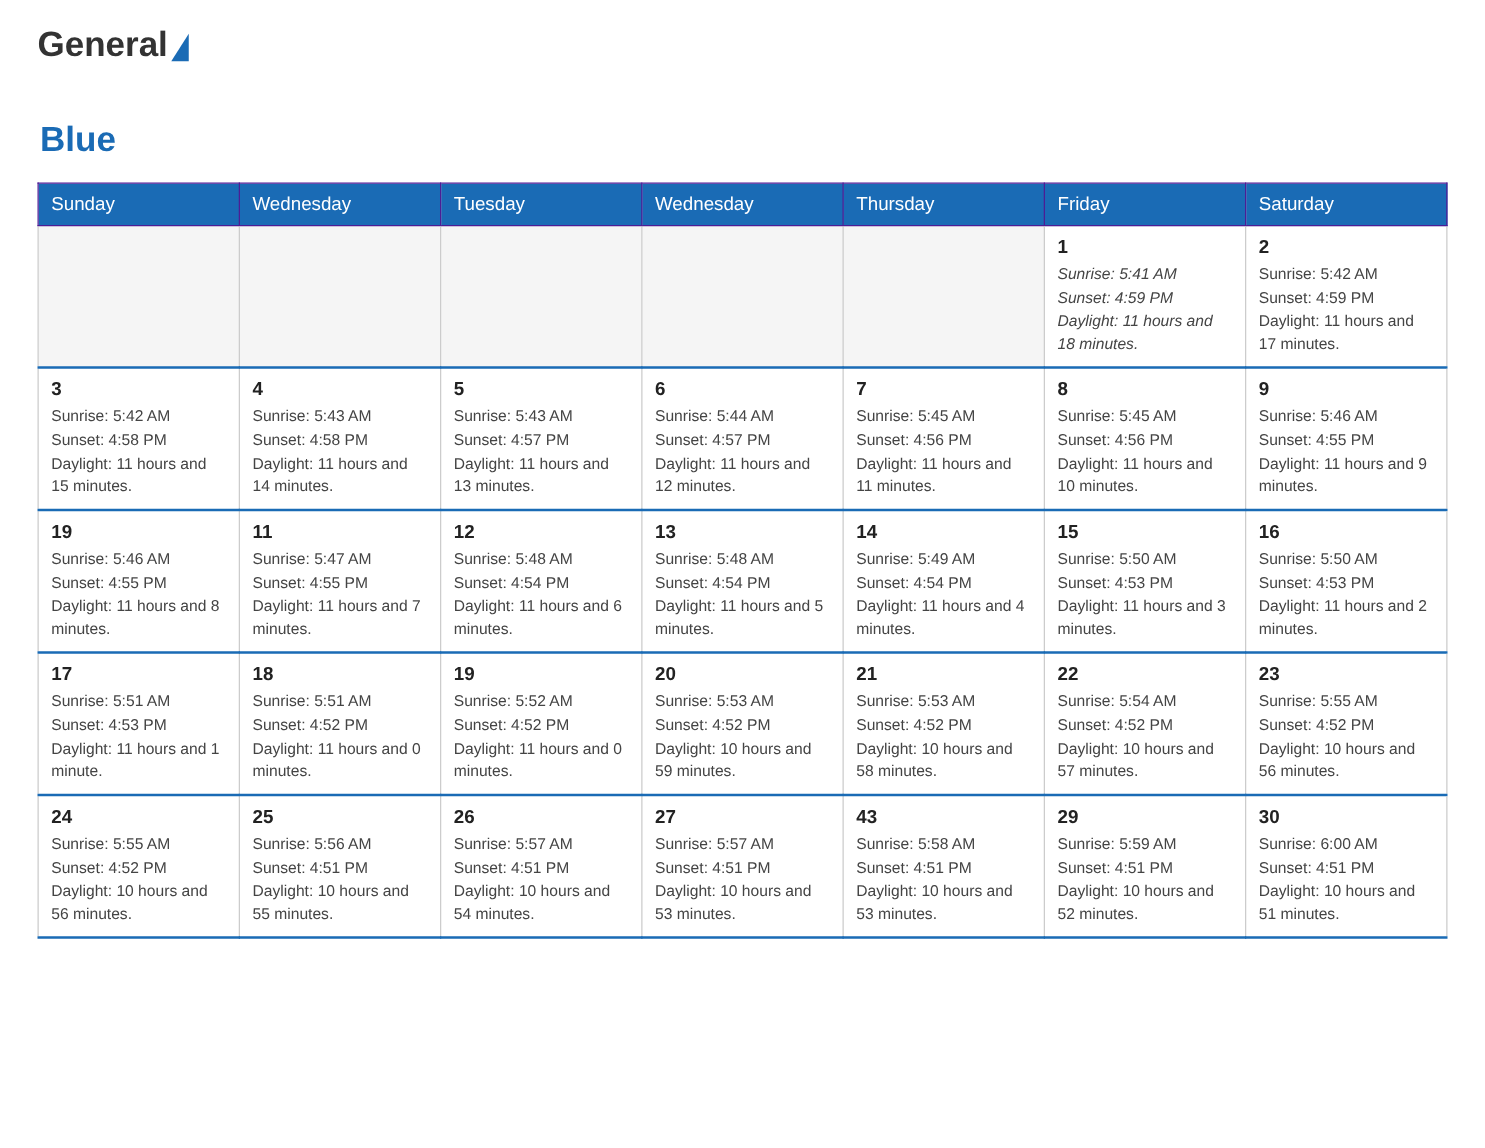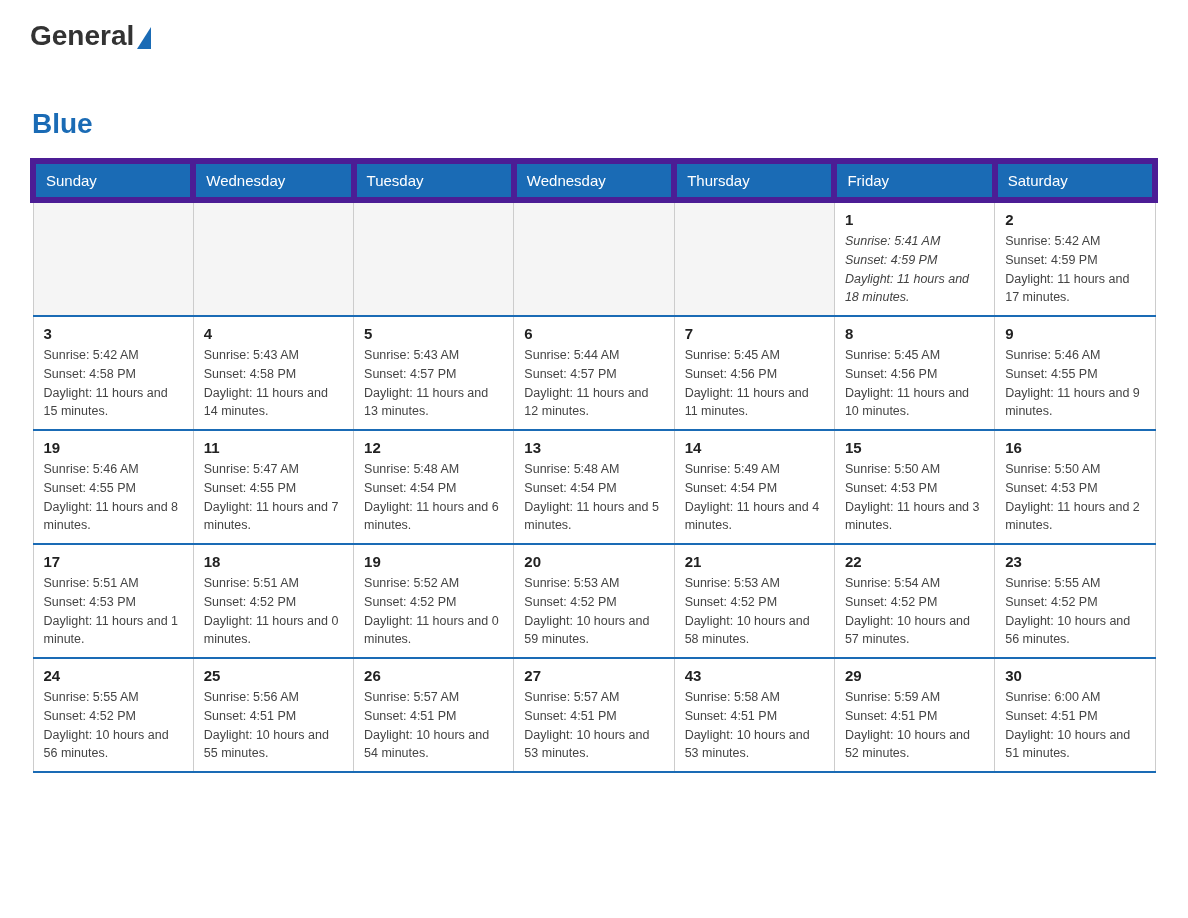--- a/index.html
+++ b/index.html
@@ -39,21 +39,20 @@
       border-right: 0px solid transparent;
       border-bottom: 22px solid #1a6bb5;
       margin-left: 3px;
       margin-top: 4px;
     }
     .logo-blue {
       font-size: 28px;
       font-weight: bold;
       color: #1a6bb5;
       margin-left: 2px;
-      margin-top: 12px;
     }
     .title-area {
       text-align: right;
     }
     .title-area h1 {
       font-size: 52px;
       font-weight: normal;
       color: #222;
       line-height: 1.1;
     }
@@ -69,21 +68,21 @@
     }
     thead tr {
       background-color: #1a6bb5;
     }
     thead th {
       color: #fff;
       font-size: 15px;
       font-weight: normal;
       padding: 8px 10px;
       text-align: left;
-      border: 6px solid #4c1d95;
+      border: 1px solid #4c1d95;
     }
     tbody tr {
       border-bottom: 2px solid #1a6bb5;
     }
     tbody td {
       vertical-align: top;
       padding: 8px 10px;
       border-right: 1px solid #ccc;
       border-left: 1px solid #ccc;
       font-size: 13px;

